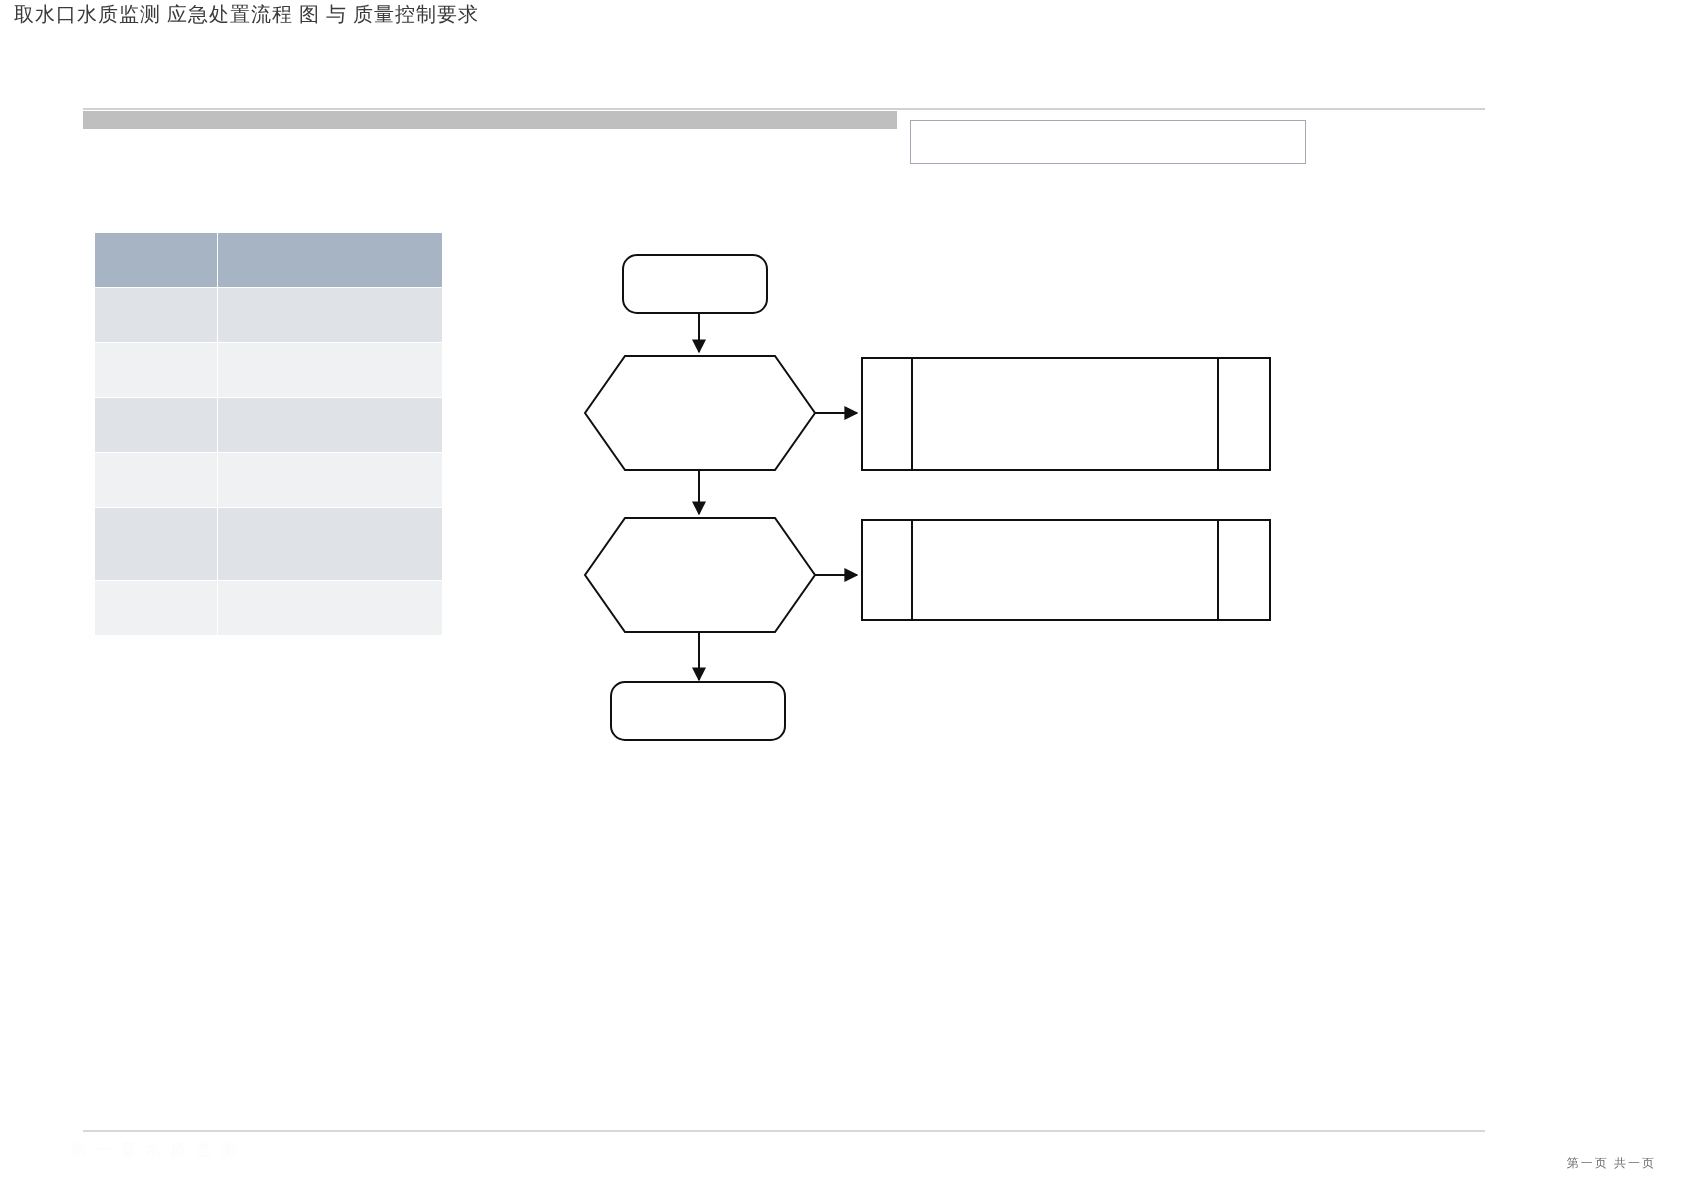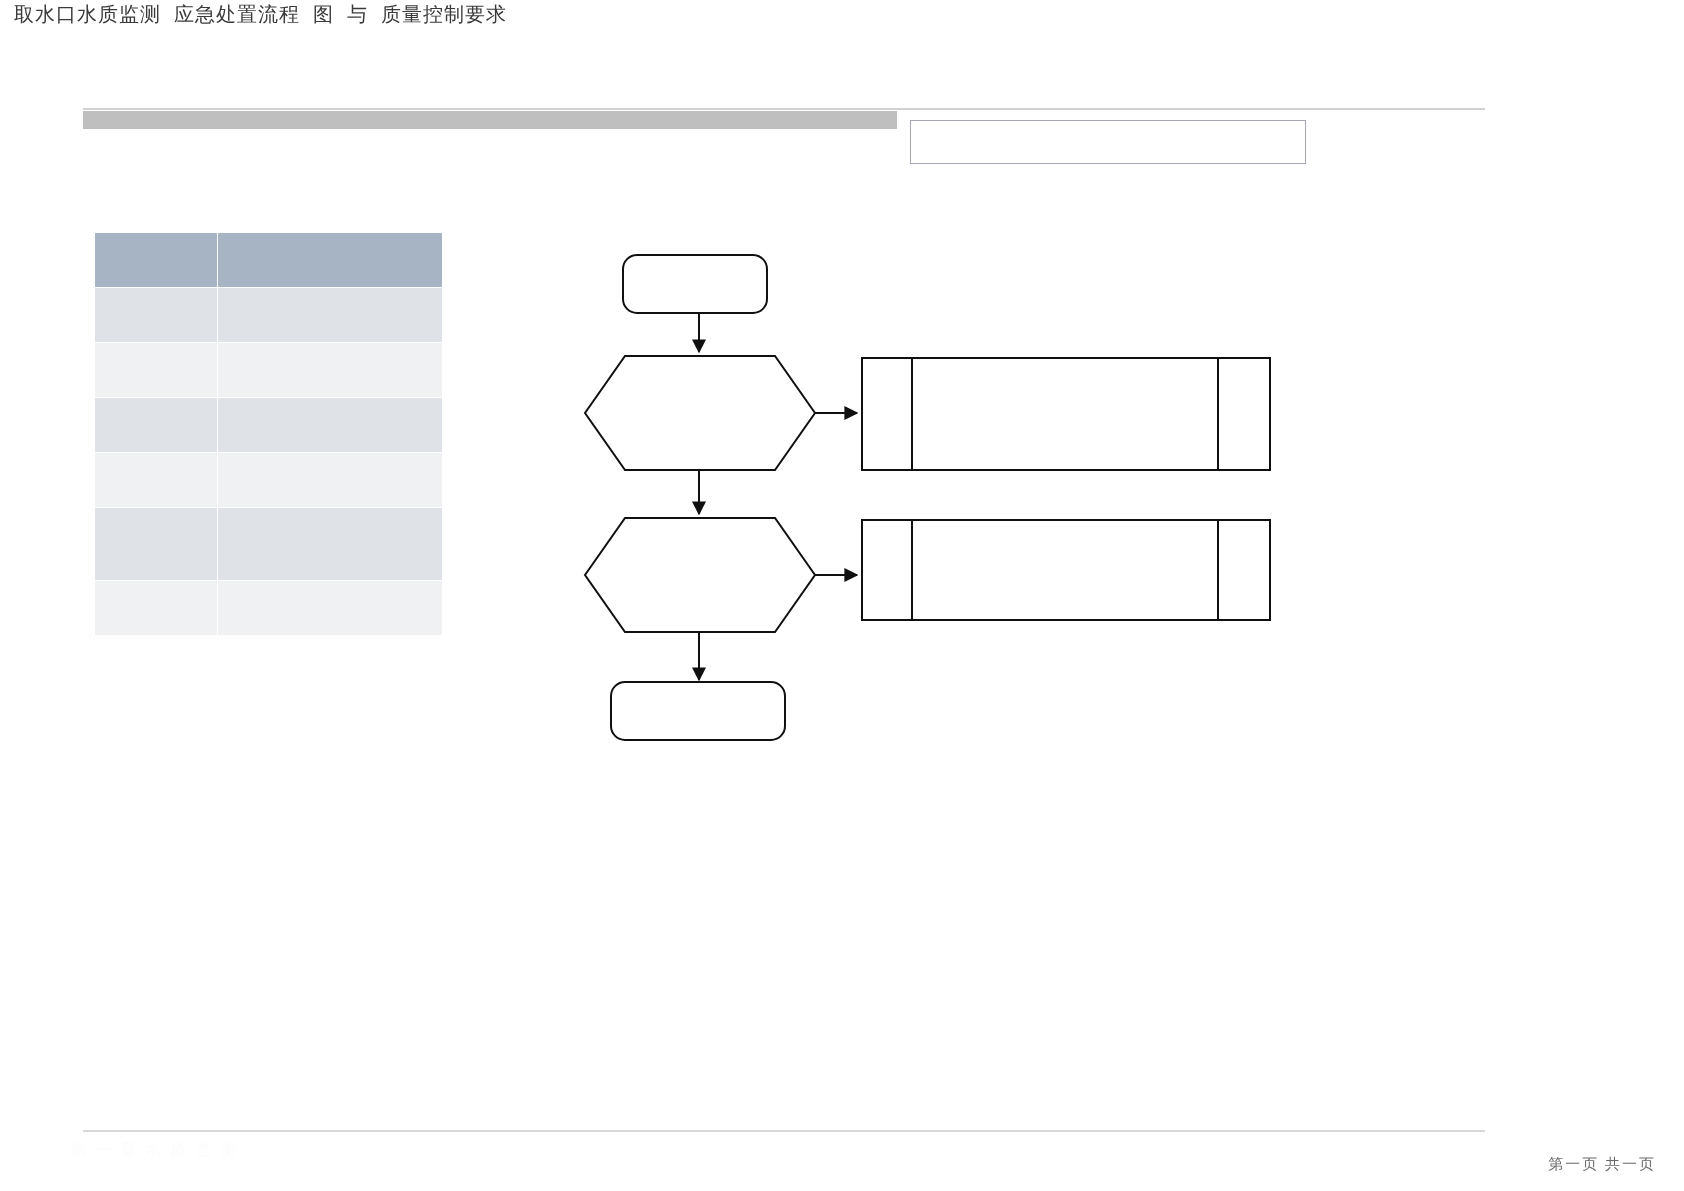--- a/index.html
+++ b/index.html
@@ -15,21 +15,21 @@
   }
 
   
   .doc-title {
     position: absolute;
     left: 14px; top: 1px;
     font-size: 20px;
     letter-spacing: 1px;
     color: #3a3a3a;
     white-space: nowrap;
-    font-family: Liberation Mono, monospace;
+    font-family: Liberation Serif, serif;
   }
   .header-mark {
     position: absolute;
     right: 96px; top: 20px;
     font-size: 13px;
     color: #fdfdfd;
     letter-spacing: 3px;
     white-space: nowrap;
     font-family: "DejaVu Sans", sans-serif;
   }
@@ -123,25 +123,25 @@
     left: 70px; top: 1140px;
     font-size: 16px;
     color: #fbfbfb;
     letter-spacing: 2px;
     white-space: nowrap;
     font-family: "DejaVu Sans", sans-serif;
   }
   .footer-right {
     position: absolute;
     right: 28px; top: 1155px;
-    font-size: 15px;
+    font-size: 12px;
     color: #6b6b6b;
     letter-spacing: 2px;
     white-space: nowrap;
-    font-family: Liberation Serif, serif;
+    font-family: Liberation Sans, sans-serif;
   }
 </style>
 </head>
 <body>
 
 <div class="doc-title">取水口水质监测 应急处置流程 图 与 质量控制要求</div>
 
 <div class="header-mark">· · · · ·</div>
 
 <div class="top-rule"></div>

